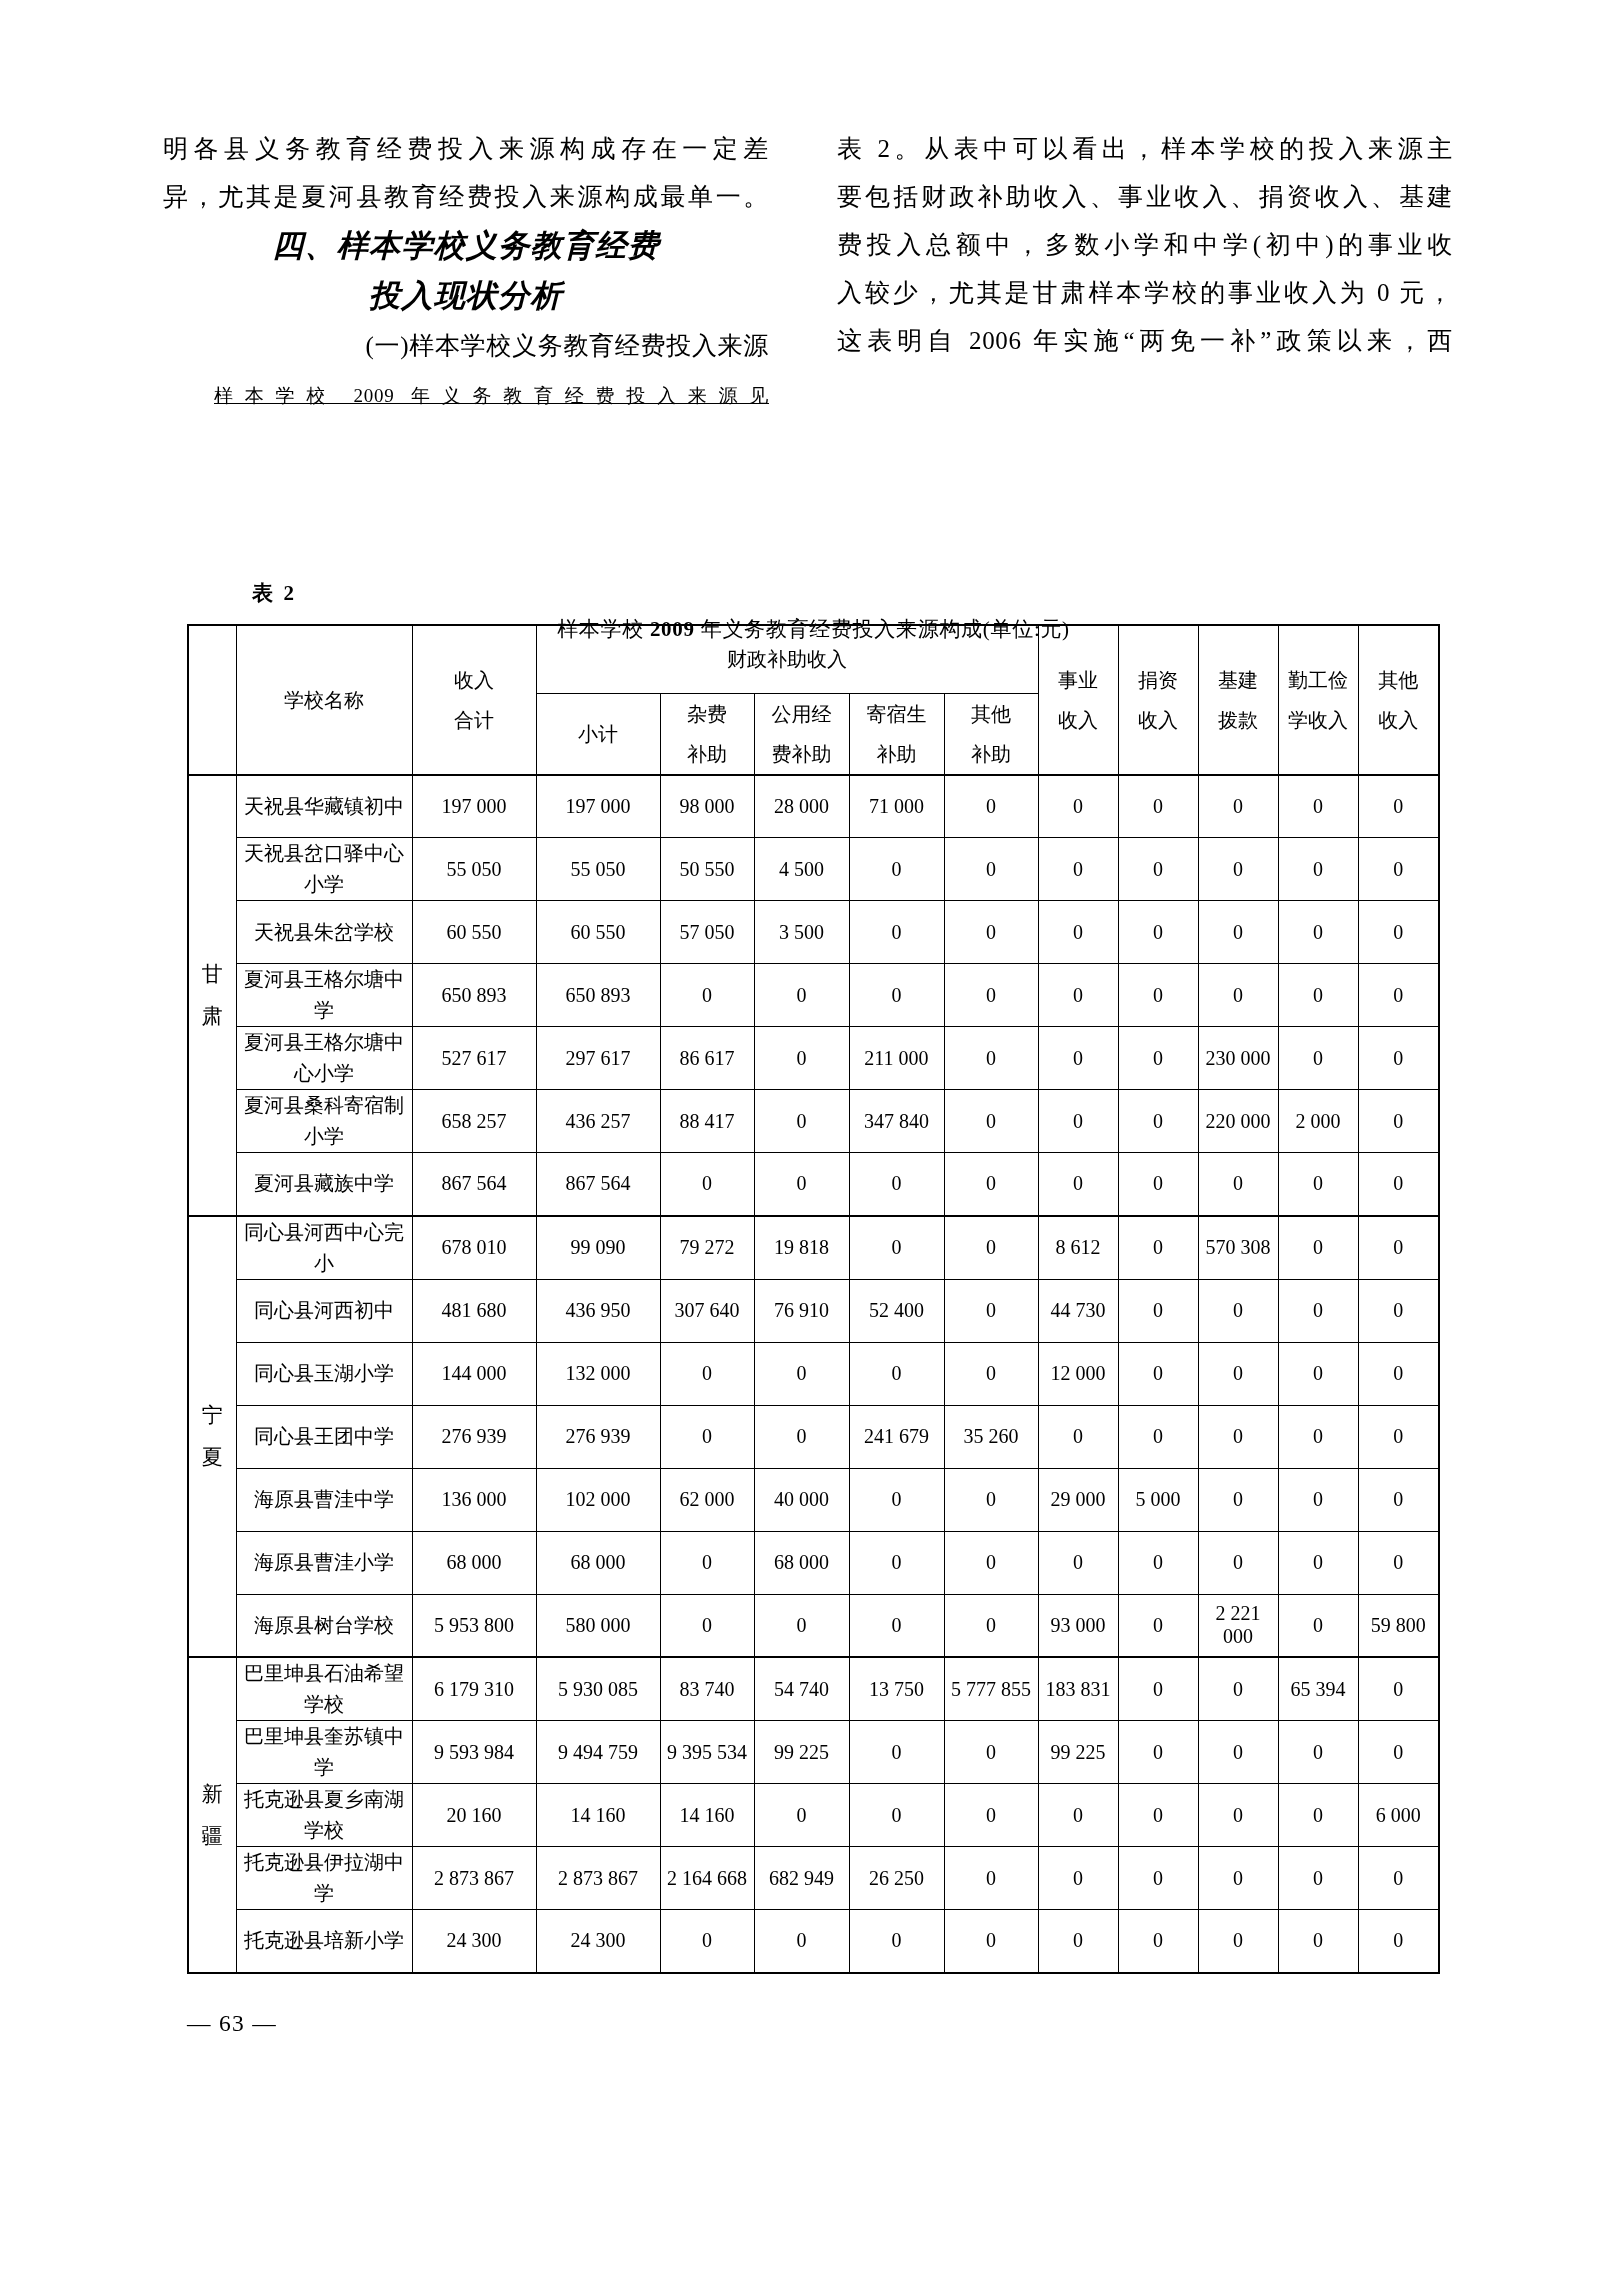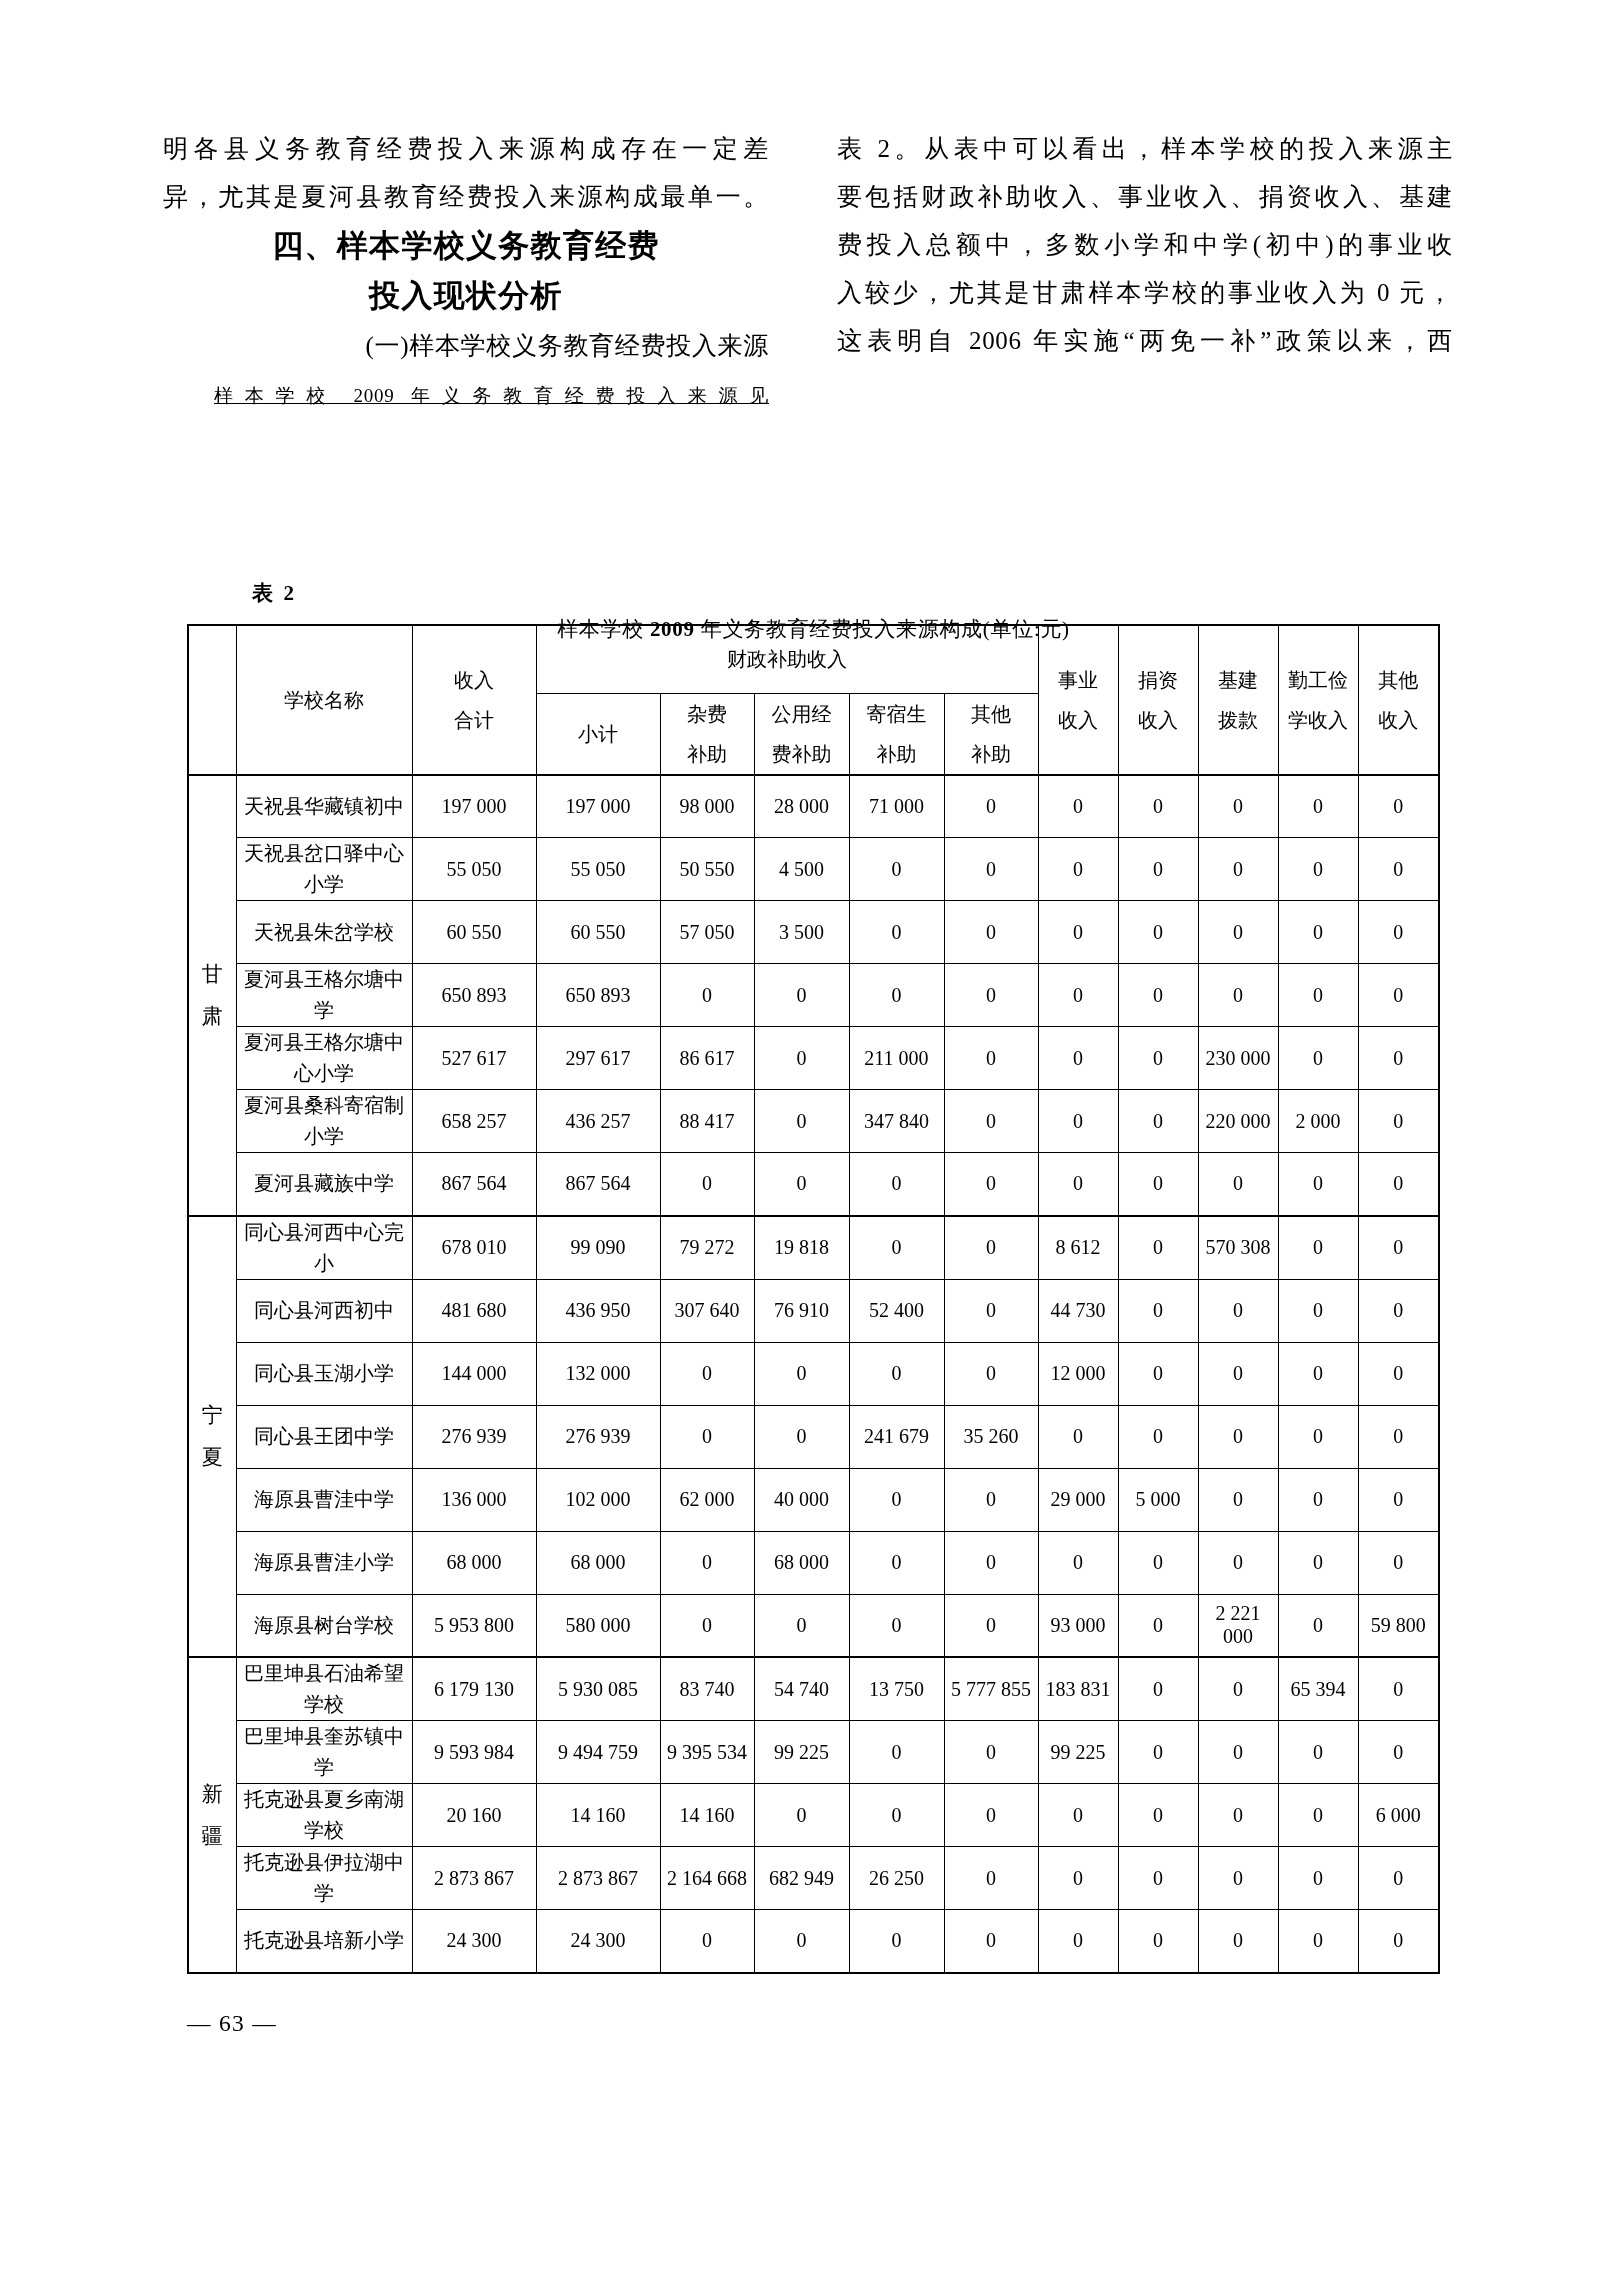--- a/index.html
+++ b/index.html
@@ -9,21 +9,21 @@
   }
   .col{position:absolute;top:125px;}
   #left-col{left:163px;width:606px;}
   #right-col{left:837px;width:616px;}
   .textline{
     font-size:25px;line-height:48px;
     text-align:justify;text-align-last:justify;
     white-space:nowrap;letter-spacing:0.7px;
   }
   .heading{
-    font-size:31px;font-weight:bold;line-height:50px;text-align:center;letter-spacing:1.3px;
+    font-size:31px;font-weight:bold;line-height:50px;text-align:center;letter-spacing:1.3px;font-style:italic;
   }
   .subheading{
     font-size:25px;line-height:50px;padding-left:51px;letter-spacing:0.7px;text-align:right;
   }
   .leadline{
     font-size:19px;line-height:50px;padding-left:51px;
     text-align:justify;text-align-last:justify;letter-spacing:0.7px;text-decoration:underline;
   }
   #caption{
     position:absolute;left:187px;top:579px;width:1253px;height:33px;font-size:21px;
@@ -336,21 +336,21 @@
         <td class="num">59 800</td>
       </tr>
     </tbody>
     <tbody>
       <tr>
         <td class="prov" rowspan="5">
           <div class="prov-text">新
 疆</div>
         </td>
         <td class="school">巴里坤县石油希望学校</td>
-        <td class="num">6 179 130</td>
+        <td class="num">6 179 310</td>
         <td class="num">5 930 085</td>
         <td class="num">83 740</td>
         <td class="num">54 740</td>
         <td class="num">13 750</td>
         <td class="num">5 777 855</td>
         <td class="num">183 831</td>
         <td class="num">0</td>
         <td class="num">0</td>
         <td class="num">65 394</td>
         <td class="num">0</td>

